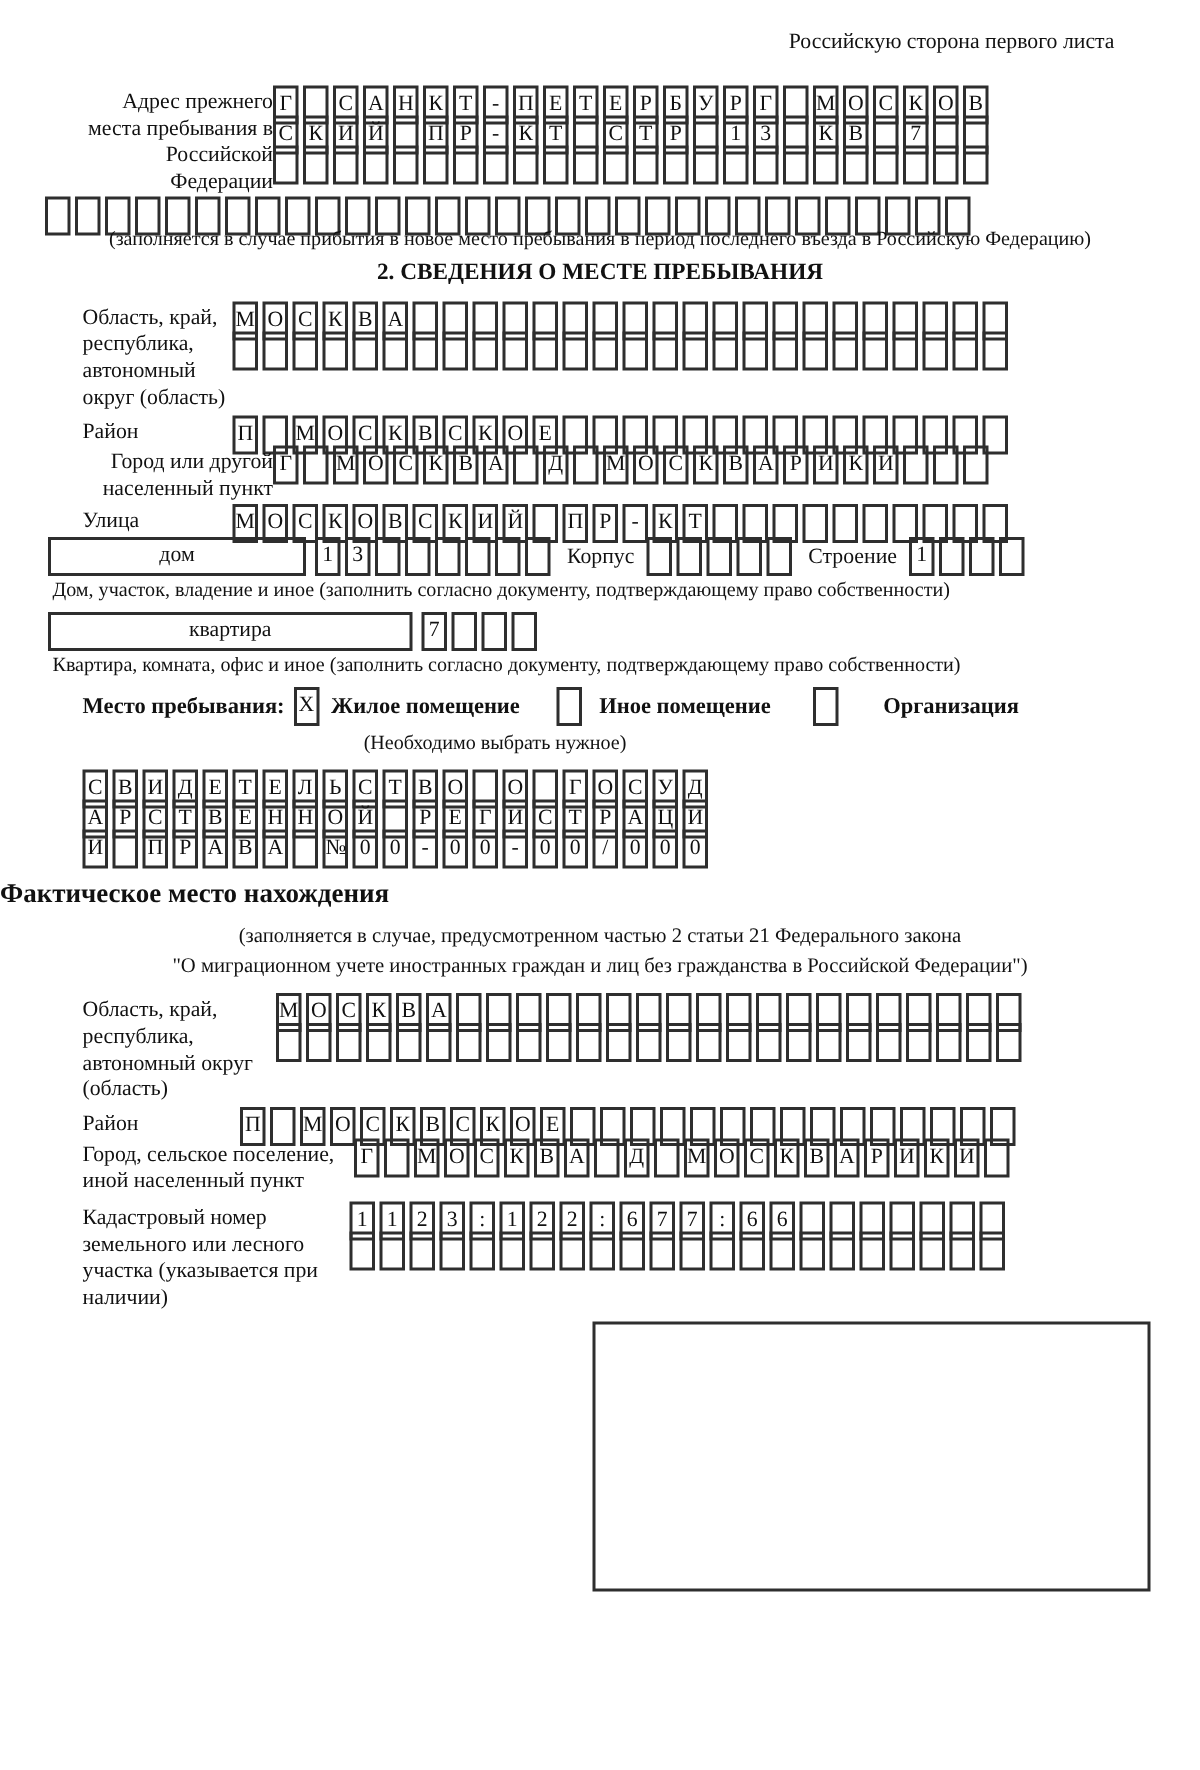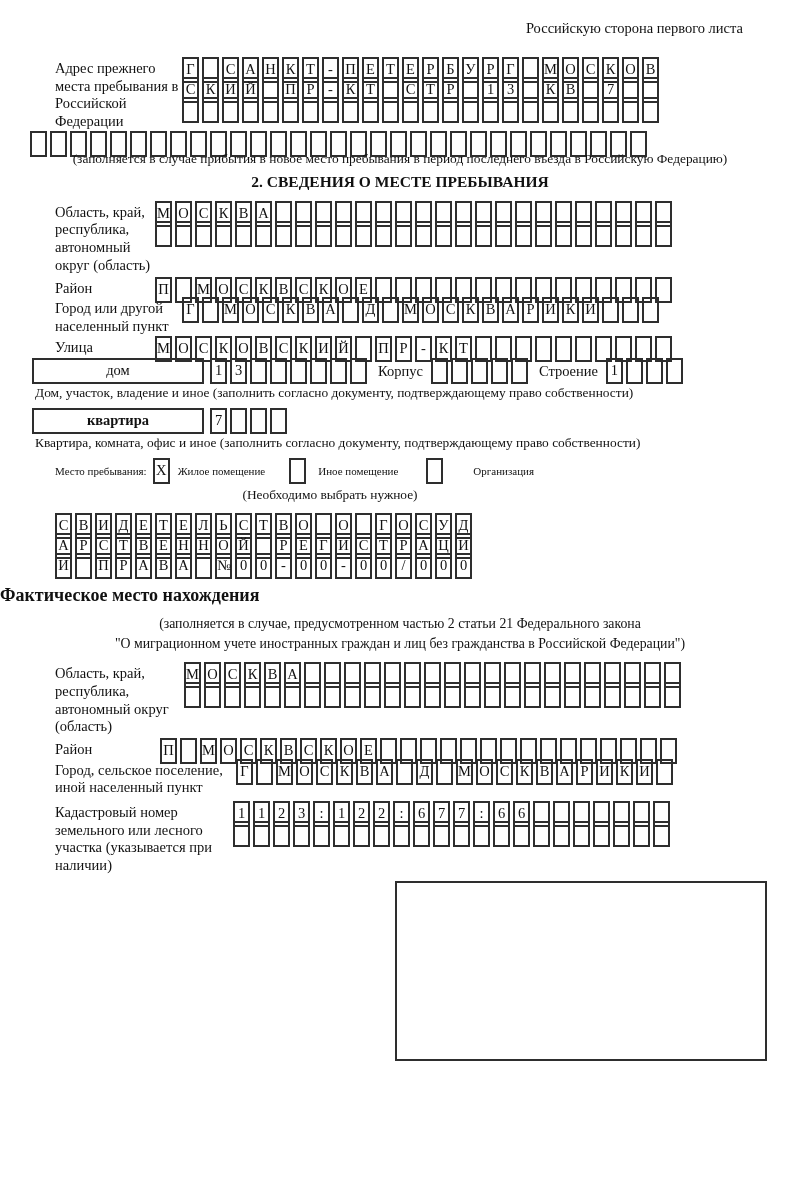--- a/index.html
+++ b/index.html
@@ -5,42 +5,42 @@
   * { box-sizing: border-box; margin: 0; padding: 0; }
   html,body { background:#ffffff; }
   body {
     width: 800px; height: 1180px; overflow: hidden;
     font-family: "Liberation Serif", serif;
     color: #111; padding-top: 20px;
   }
   .top-note { text-align: right; padding-right: 57px; font-size: 14.5px; margin-bottom: 20px; }
   .flexrow { display: flex; align-items: flex-start; margin-left: 55px; }
   .lbl { font-size: 14.5px; line-height: 1.22; padding-top: 3px; flex: none; }
-  .lw100 { width: 100px; } .lw105 { width: 105px; } .lw127 { width: 127px; }
+  .lw100 { width: 100px; } .lw105 { width: 105px; } .lw127 { width: 127px; text-align: right; }
   .lw129 { width: 129px; } .lw178 { width: 178px; } .lw181 { width: 181px; }
   .lw190 { width: 190px; padding-right: 6px; }
   .cellrow { height: 14px; margin-bottom: 6px; white-space: nowrap; }
   .cell {
     display: inline-block; width: 17px; height: 26px;
     border: 2px solid #2e2e2e; margin-right: 3px;
     font-size: 14.5px; line-height: 21px; text-align: center; vertical-align: top;
   }
   .fullrow { margin-left: 30px; }
   .caption { font-size: 13.4px; text-align: center; margin-bottom: 6px; }
   .caption-left { font-size: 13.4px; margin: 1px 0 7px 35px; }
   .sec-title { font-size: 15.5px; font-weight: bold; text-align: center; margin-bottom: 10px; }
   .boxline { margin-left: 32px; white-space: nowrap; margin-bottom: 0; }
   .textbox {
     display: inline-block; height: 26px; border: 2px solid #2e2e2e;
     text-align: center; font-size: 14.5px; line-height: 21px; vertical-align: top; margin-right: 6px;
   }
-  .tb-dom { width: 172px; } .tb-kv { width: 172px; font-weight: bold; }
+  .tb-dom { width: 172px; } .tb-kv { width: 243px; }
   .inline-lbl { display: inline-block; font-size: 14.5px; line-height: 26px; vertical-align: top; margin: 0 8px; }
   .mesto { margin-left: 55px; margin-top: 4px; white-space: nowrap; }
-  .mesto .txt { display: inline-block; font-size: 11px; line-height: 26px; vertical-align: top; }
+  .mesto .txt { display: inline-block; font-size: 15px; line-height: 26px; vertical-align: top; font-weight: bold; }
   .gap6 { margin-right: 6px; } .gap8 { margin-right: 8px; } .gap24 { margin-right: 24px; }
   .gap12 { margin-right: 12px; } .gap28 { margin-right: 28px; } .gap30 { margin-right: 30px; }
   .need-note { font-size: 13.4px; text-align: center; width: 360px; margin: 3px 0 10px 150px; }
   .fact-title { font-size: 18px; font-weight: bold; margin: 12px 0 8px 0; }
   .fact-note { font-size: 13.8px; text-align: center; line-height: 1.45; }
   .stamp-box { width: 372px; height: 180px; border: 2px solid #2e2e2e; margin: 6px 0 4px 395px; }
   .mt2 { margin-top: 2px; align-items: center; } .mt4 { margin-top: 4px; }
 </style>
 </head>
 <body>

